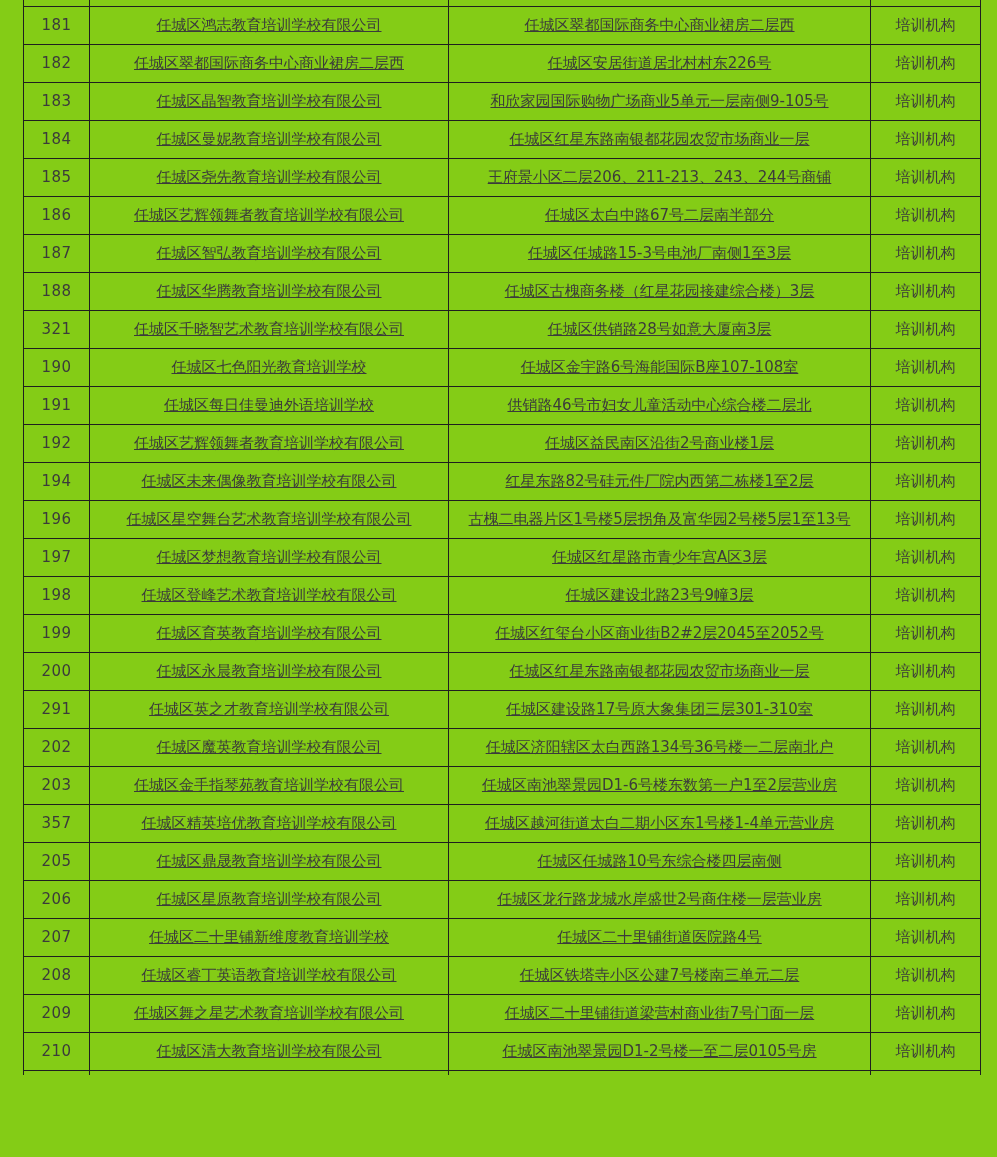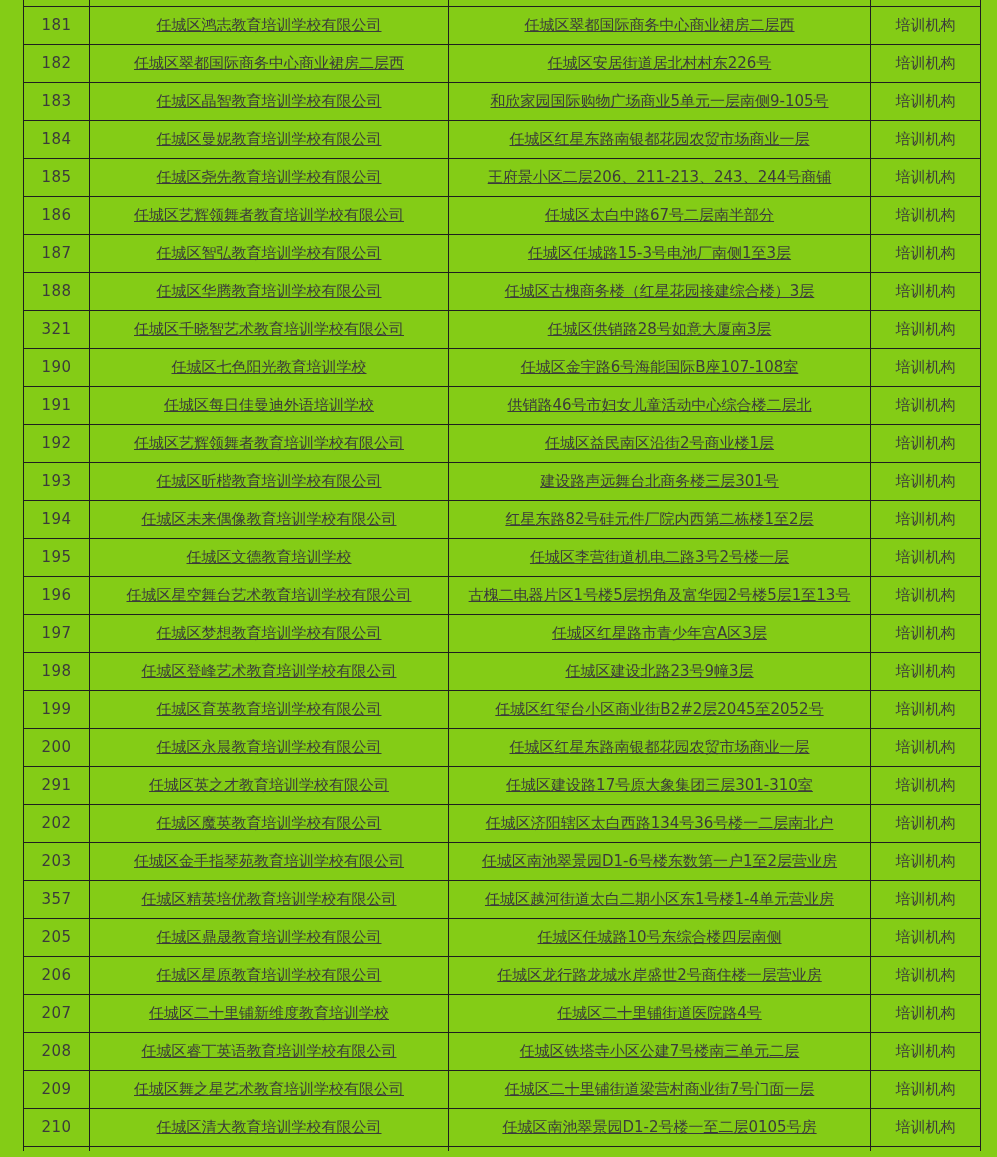--- a/index.html
+++ b/index.html
@@ -127,35 +127,23 @@
     <td class="col-address">供销路46号市妇女儿童活动中心综合楼二层北</td>
     <td class="col-type">培训机构</td>
   </tr>
         <tr>
     <td class="col-no">192</td>
     <td class="col-name">任城区艺辉领舞者教育培训学校有限公司</td>
     <td class="col-address">任城区益民南区沿街2号商业楼1层</td>
     <td class="col-type">培训机构</td>
   </tr>
         <tr>
-    <td class="col-no">193</td>
-    <td class="col-name">任城区昕楷教育培训学校有限公司</td>
-    <td class="col-address">建设路声远舞台北商务楼三层301号</td>
-    <td class="col-type">培训机构</td>
-  </tr>
-        <tr>
     <td class="col-no">194</td>
     <td class="col-name">任城区未来偶像教育培训学校有限公司</td>
     <td class="col-address">红星东路82号硅元件厂院内西第二栋楼1至2层</td>
-    <td class="col-type">培训机构</td>
-  </tr>
-        <tr>
-    <td class="col-no">195</td>
-    <td class="col-name">任城区文德教育培训学校</td>
-    <td class="col-address">任城区李营街道机电二路3号2号楼一层</td>
     <td class="col-type">培训机构</td>
   </tr>
         <tr>
     <td class="col-no">196</td>
     <td class="col-name">任城区星空舞台艺术教育培训学校有限公司</td>
     <td class="col-address">古槐二电器片区1号楼5层拐角及富华园2号楼5层1至13号</td>
     <td class="col-type">培训机构</td>
   </tr>
         <tr>
     <td class="col-no">197</td>

